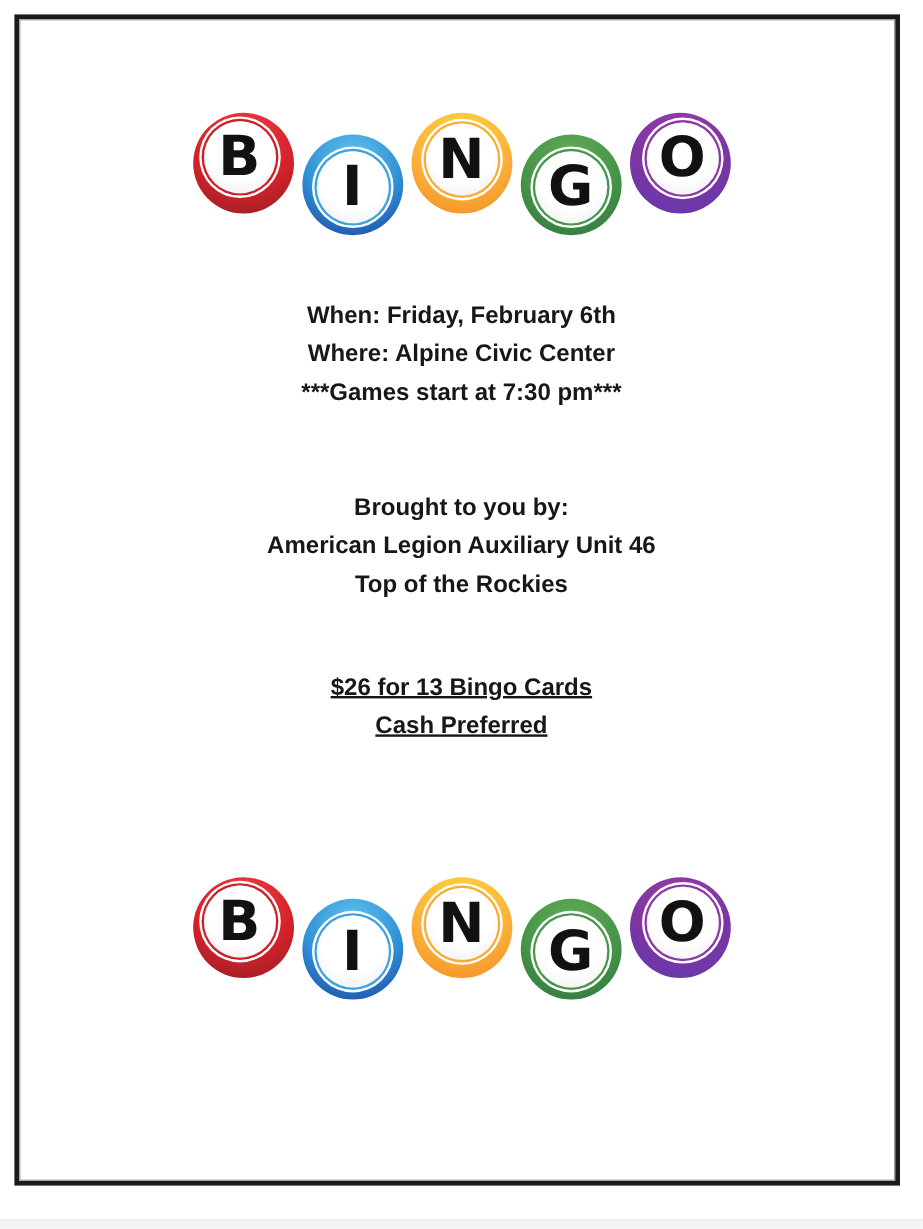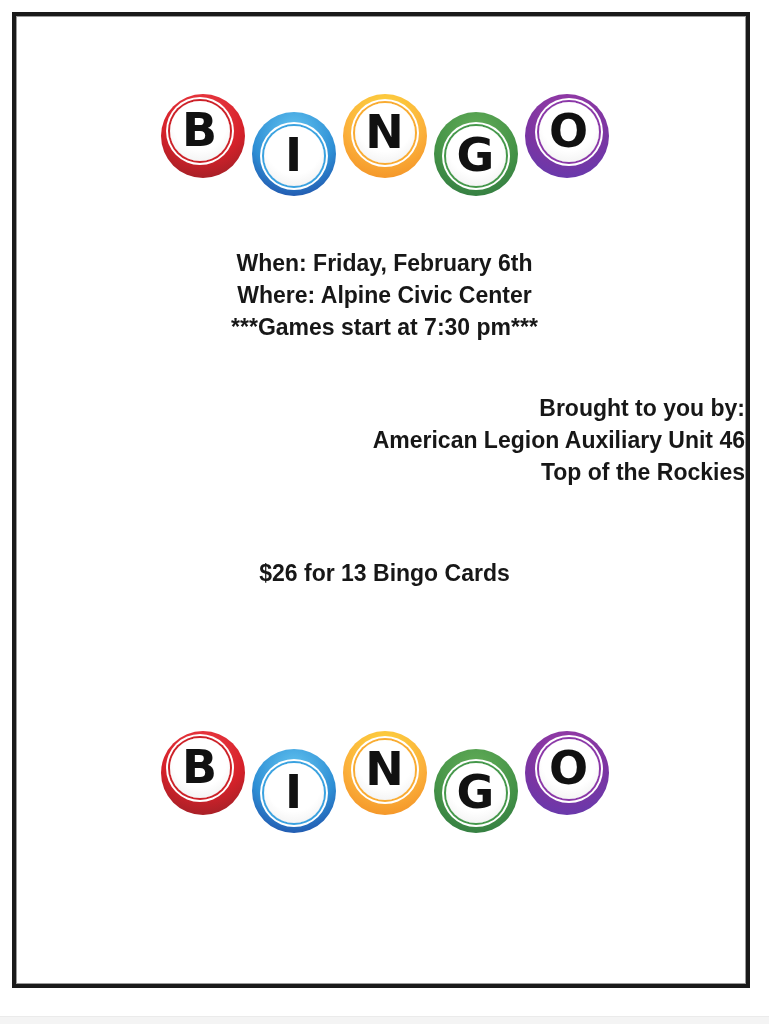--- a/index.html
+++ b/index.html
@@ -59,28 +59,28 @@
     font-size:46px;
     line-height:1;
     color:#111111;
     transform:translateY(-1px);
   }
   
   .text-section{
     position:absolute;left:24px;right:24px;
     text-align:center;
     font-weight:700;
-    font-size:23px;
+    font-size:20px;
     line-height:32px;
     color:#171717;
     letter-spacing:0px;
   }
   .sec-event{top:247px;}
-  .sec-hosts{top:392px;text-align:right;}
-  .sec-pricing{top:557px;}
+  .sec-hosts{top:407px;}
+  .sec-pricing{top:557px;text-decoration:underline;}
   
   .footer-strip{
     position:absolute;left:0;right:0;bottom:0;
     height:7px;
     background:var(--strip,#f4f4f4);
     border-top:1px solid #ebebeb;
   }
 </style>
 </head>
 <body style="background: rgb(255, 255, 255);">
@@ -126,20 +126,21 @@
   </div>
 
   <div class="text-section sec-hosts">
     <div>Brought to you by:</div>
     <div>American Legion Auxiliary Unit 46</div>
     <div>Top of the Rockies</div>
   </div>
 
   <div class="text-section sec-pricing">
     <div>$26 for 13 Bingo Cards</div>
+    <div>Cash Preferred</div>
   </div>
 
   <div class="ball-row row-bottom">
     <div class="ball" style="--c1: #ef4148; --c2: #d6212a; --c3: #8e2026; --ring: #cc2128;">
       <div class="disc">
         <span class="letter">B</span>
       </div>
     </div>
     <div class="ball low" style="--c1: #63c4f0; --c2: #2e8fd5; --c3: #1c3f9d; --ring: #3aa2e0;">
       <div class="disc">

